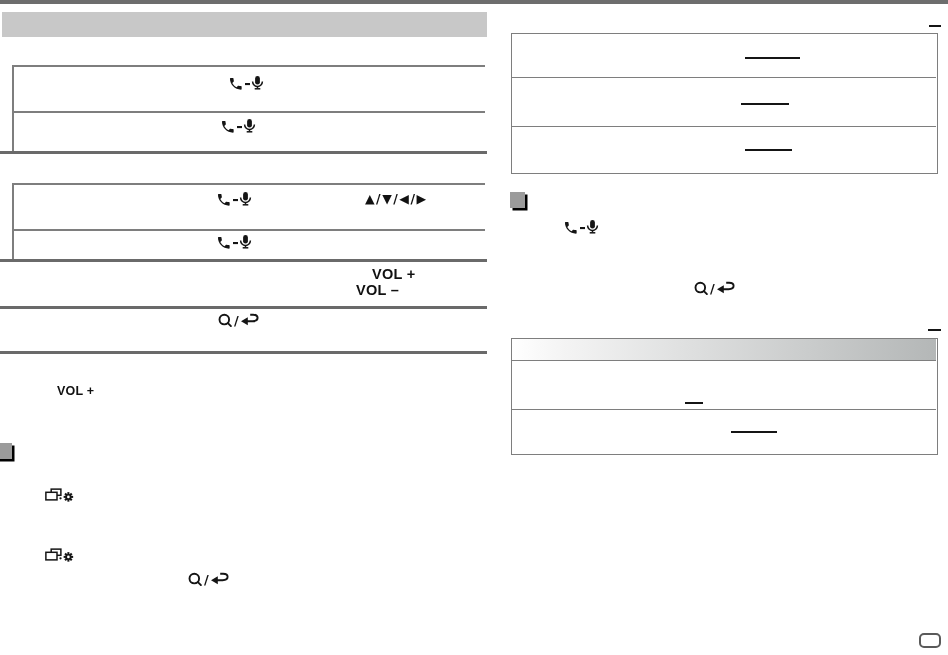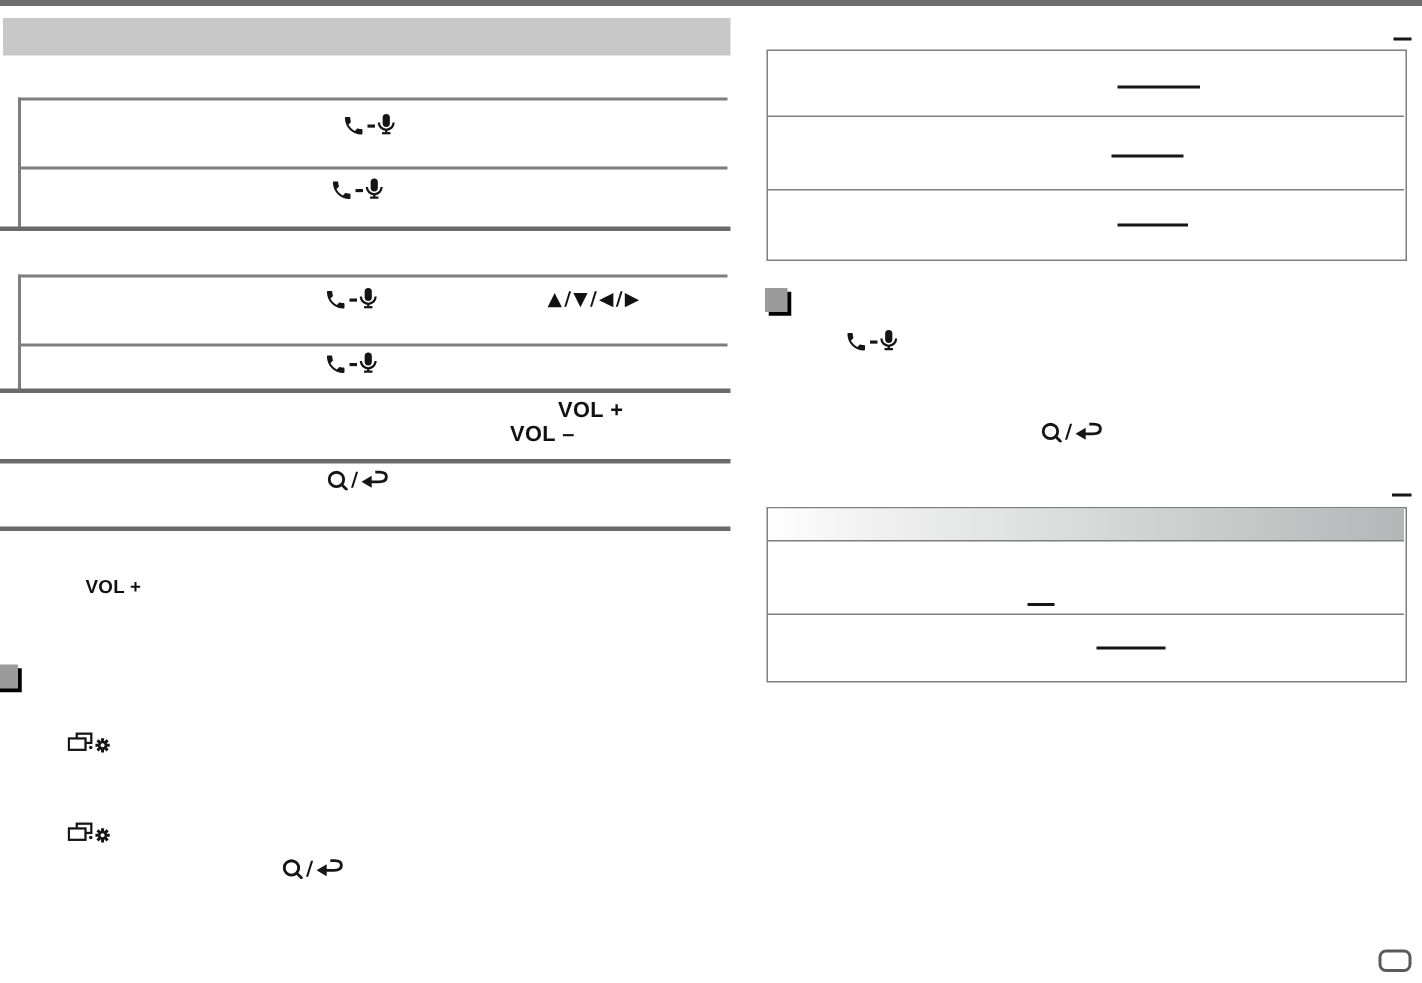--- a/index.html
+++ b/index.html
@@ -102,21 +102,21 @@
       </svg>
   </div>
   <span class="keycap-text nav-keys" style="left:365px;top:191px;">▲/▼/◀/▶</span>
   <div class="icon-row" style="left:216px;top:233px;">
     <svg width="36" height="20" viewBox="0 0 36 20">
         <use href="#icon-pm"></use>
       </svg>
   </div>
 
   <span class="keycap-text vol-text" style="left:372px;top:266px;">VOL +</span>
-  <span class="keycap-text vol-text" style="left:340px;top:282px;text-align:right;">VOL –</span>
+  <span class="keycap-text vol-text" style="left:356px;top:282px;text-align:right;">VOL –</span>
   <div class="divider" style="left:0;top:306px;width:487px;"></div>
 
   <div class="icon-row" style="left:218px;top:313px;">
     <svg width="14" height="14" viewBox="0 0 14 14">
         <use href="#icon-mag"></use>
       </svg>
     <span class="slash">/</span>
     <svg width="18" height="14" viewBox="0 0 18 14">
         <use href="#icon-back"></use>
       </svg>

